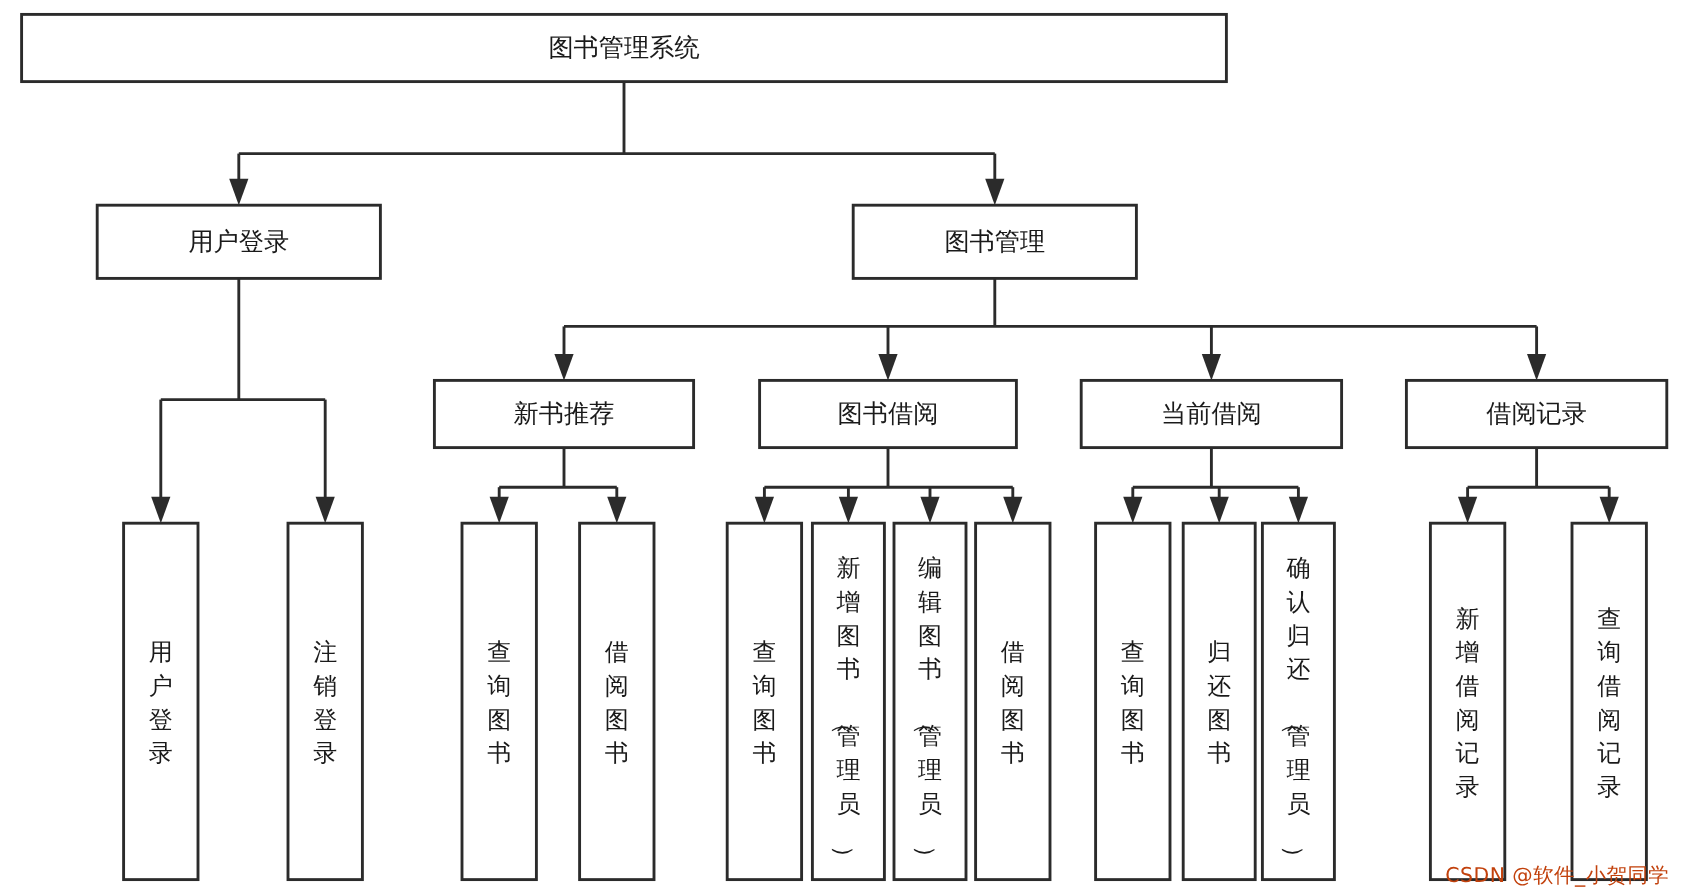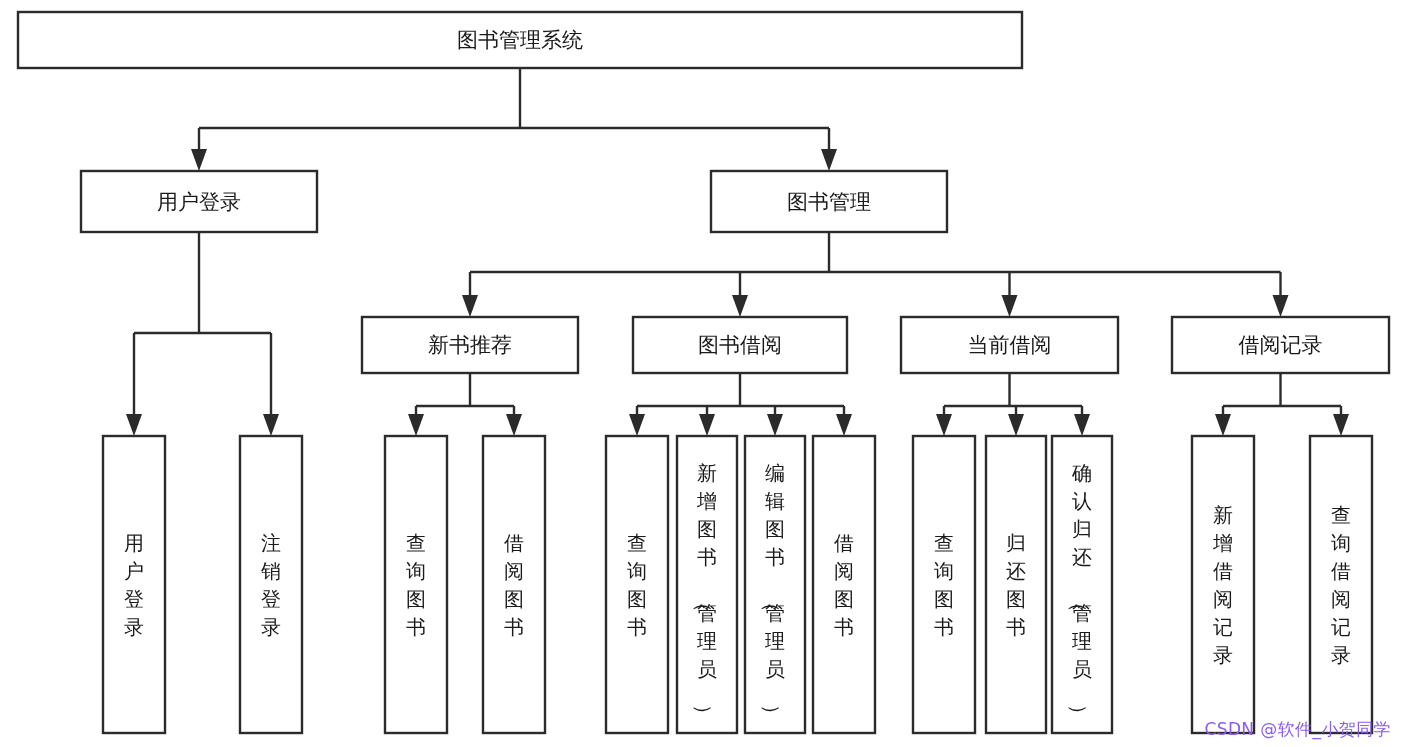--- a/index.html
+++ b/index.html
@@ -56,21 +56,21 @@
     font-size: 20px;
     fill: #1a1a1a;
     text-anchor: middle;
   }
   .watermark-text {
     position: absolute;
     right: 14px;
     bottom: 6px;
     font-family: "DejaVu Sans", "Liberation Sans", sans-serif;
     font-size: 17px;
-    color: #8b5cf6;
+    color: #c2410c;
     letter-spacing: 0.4px;
     white-space: nowrap;
     user-select: none;
     text-align: center;
   }
 </style>
 </head>
 <body>
 
 <div id="diagram-root">

